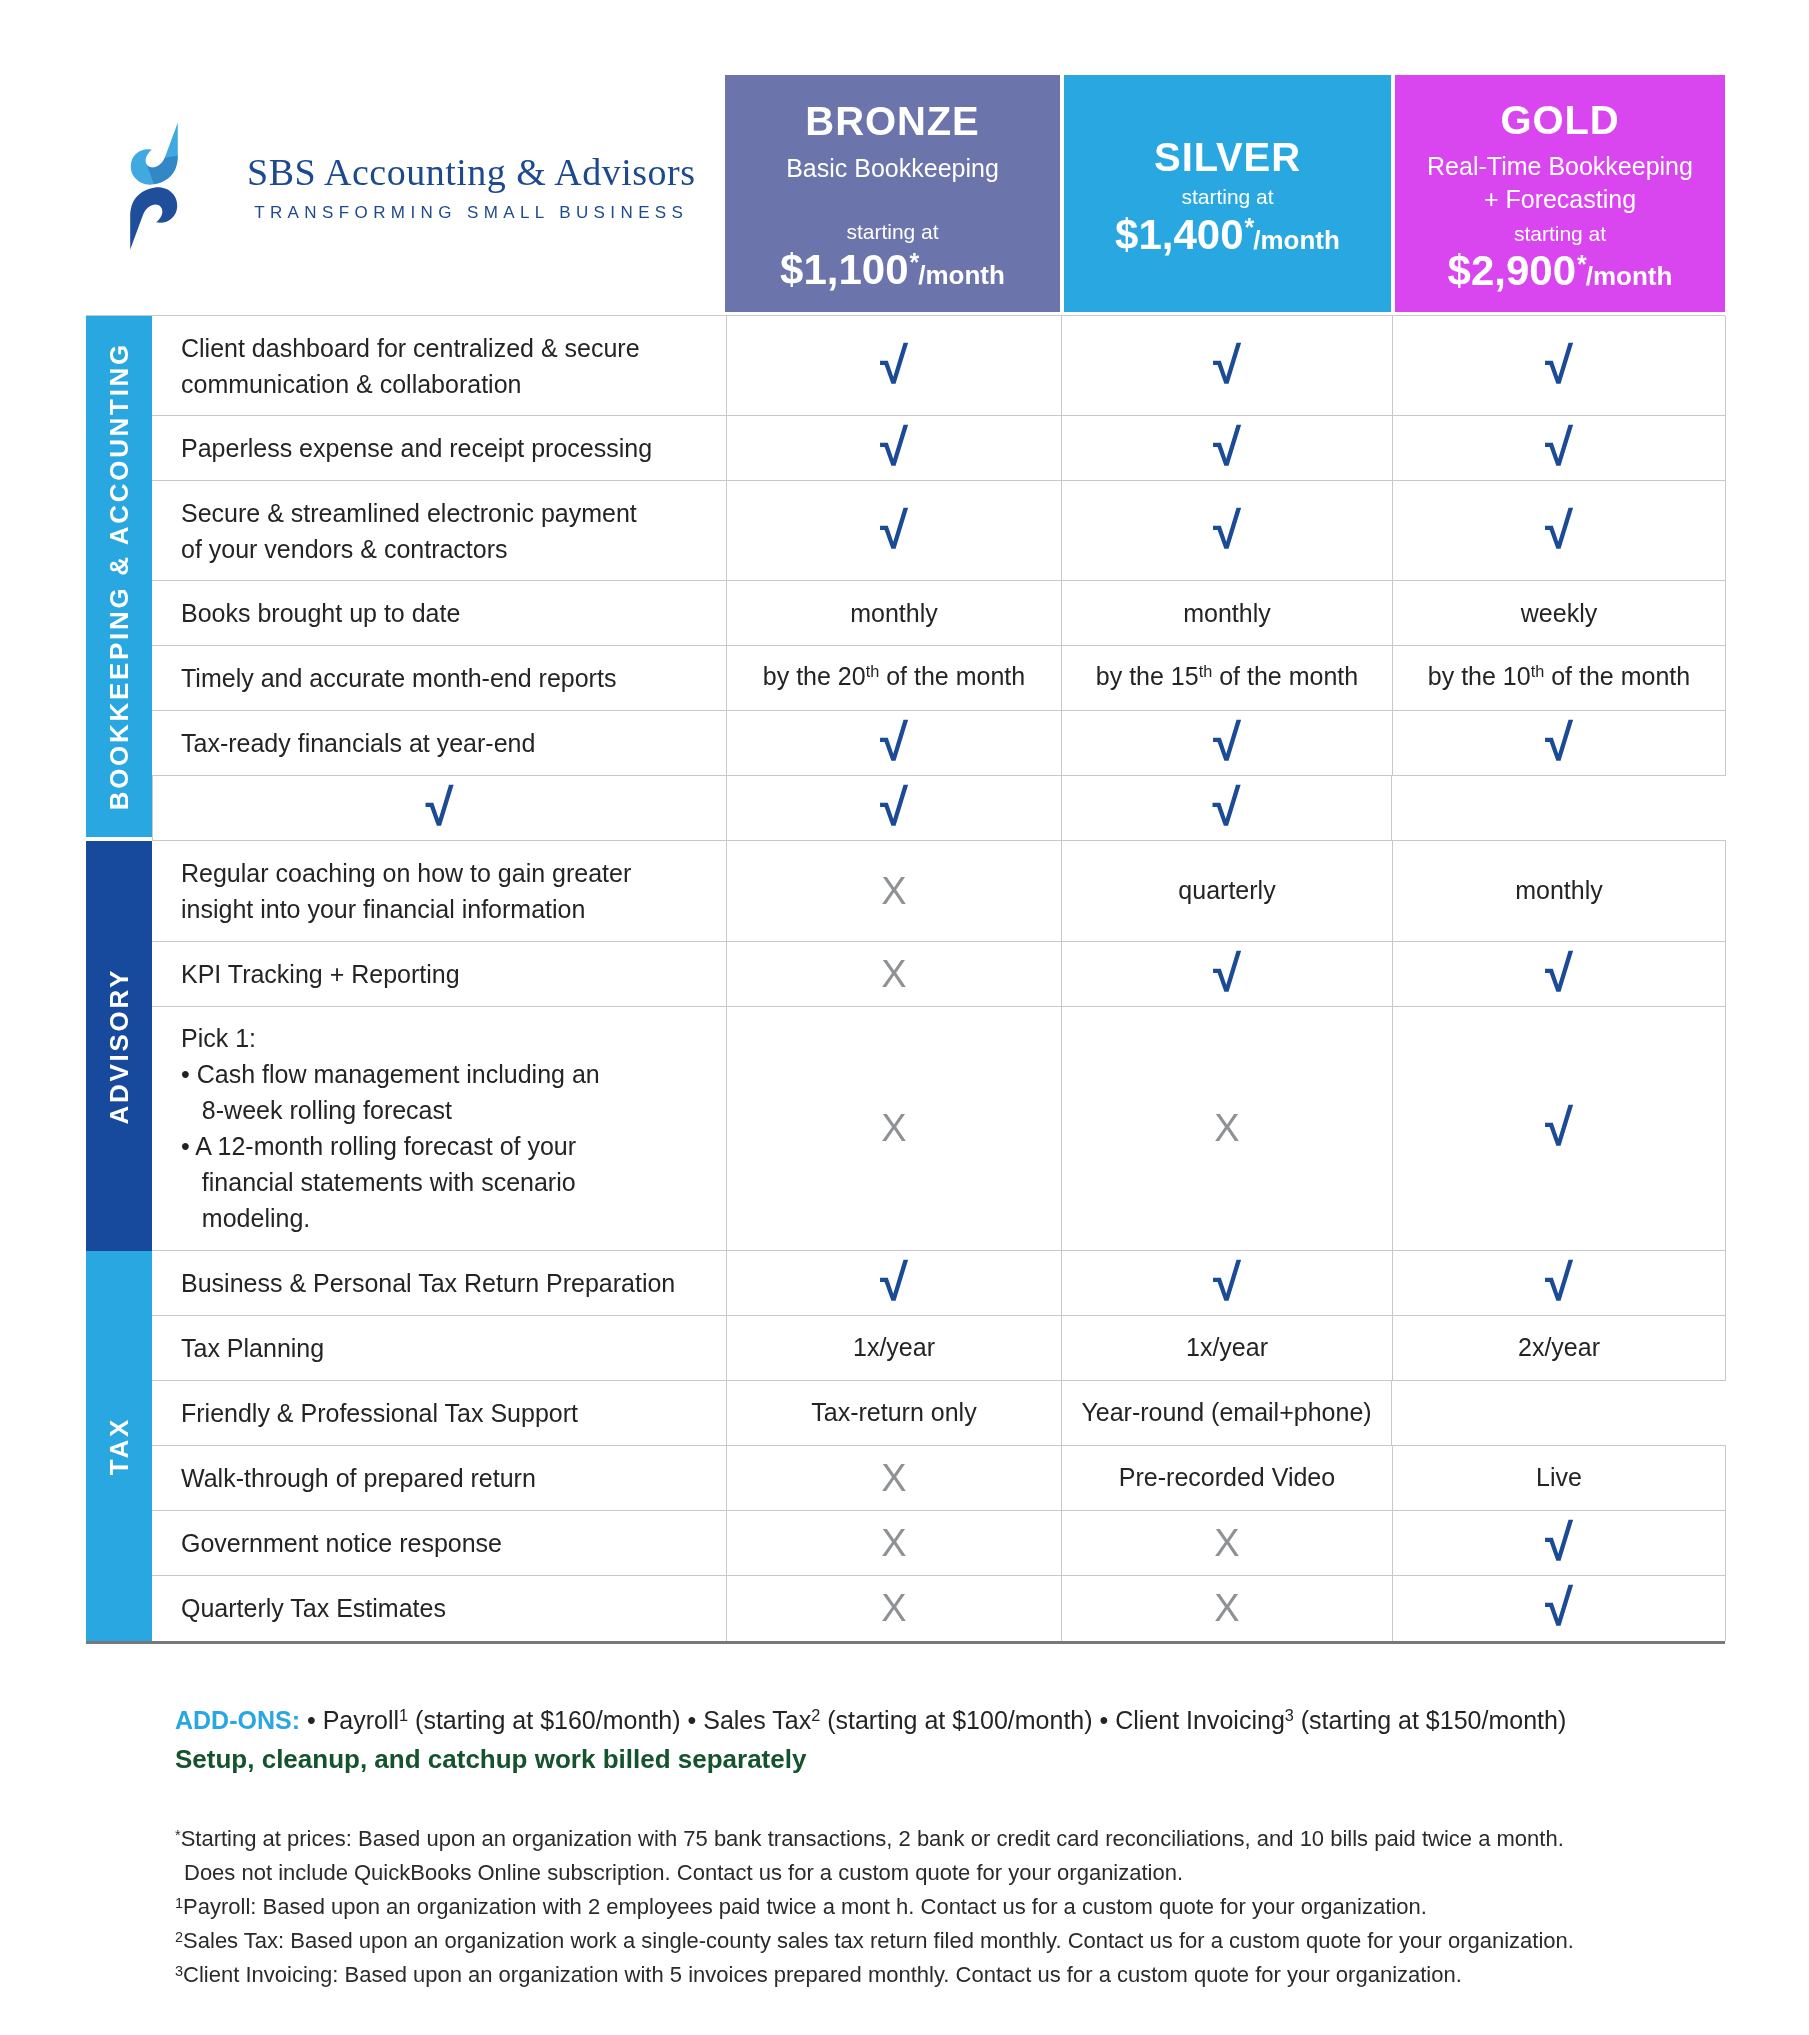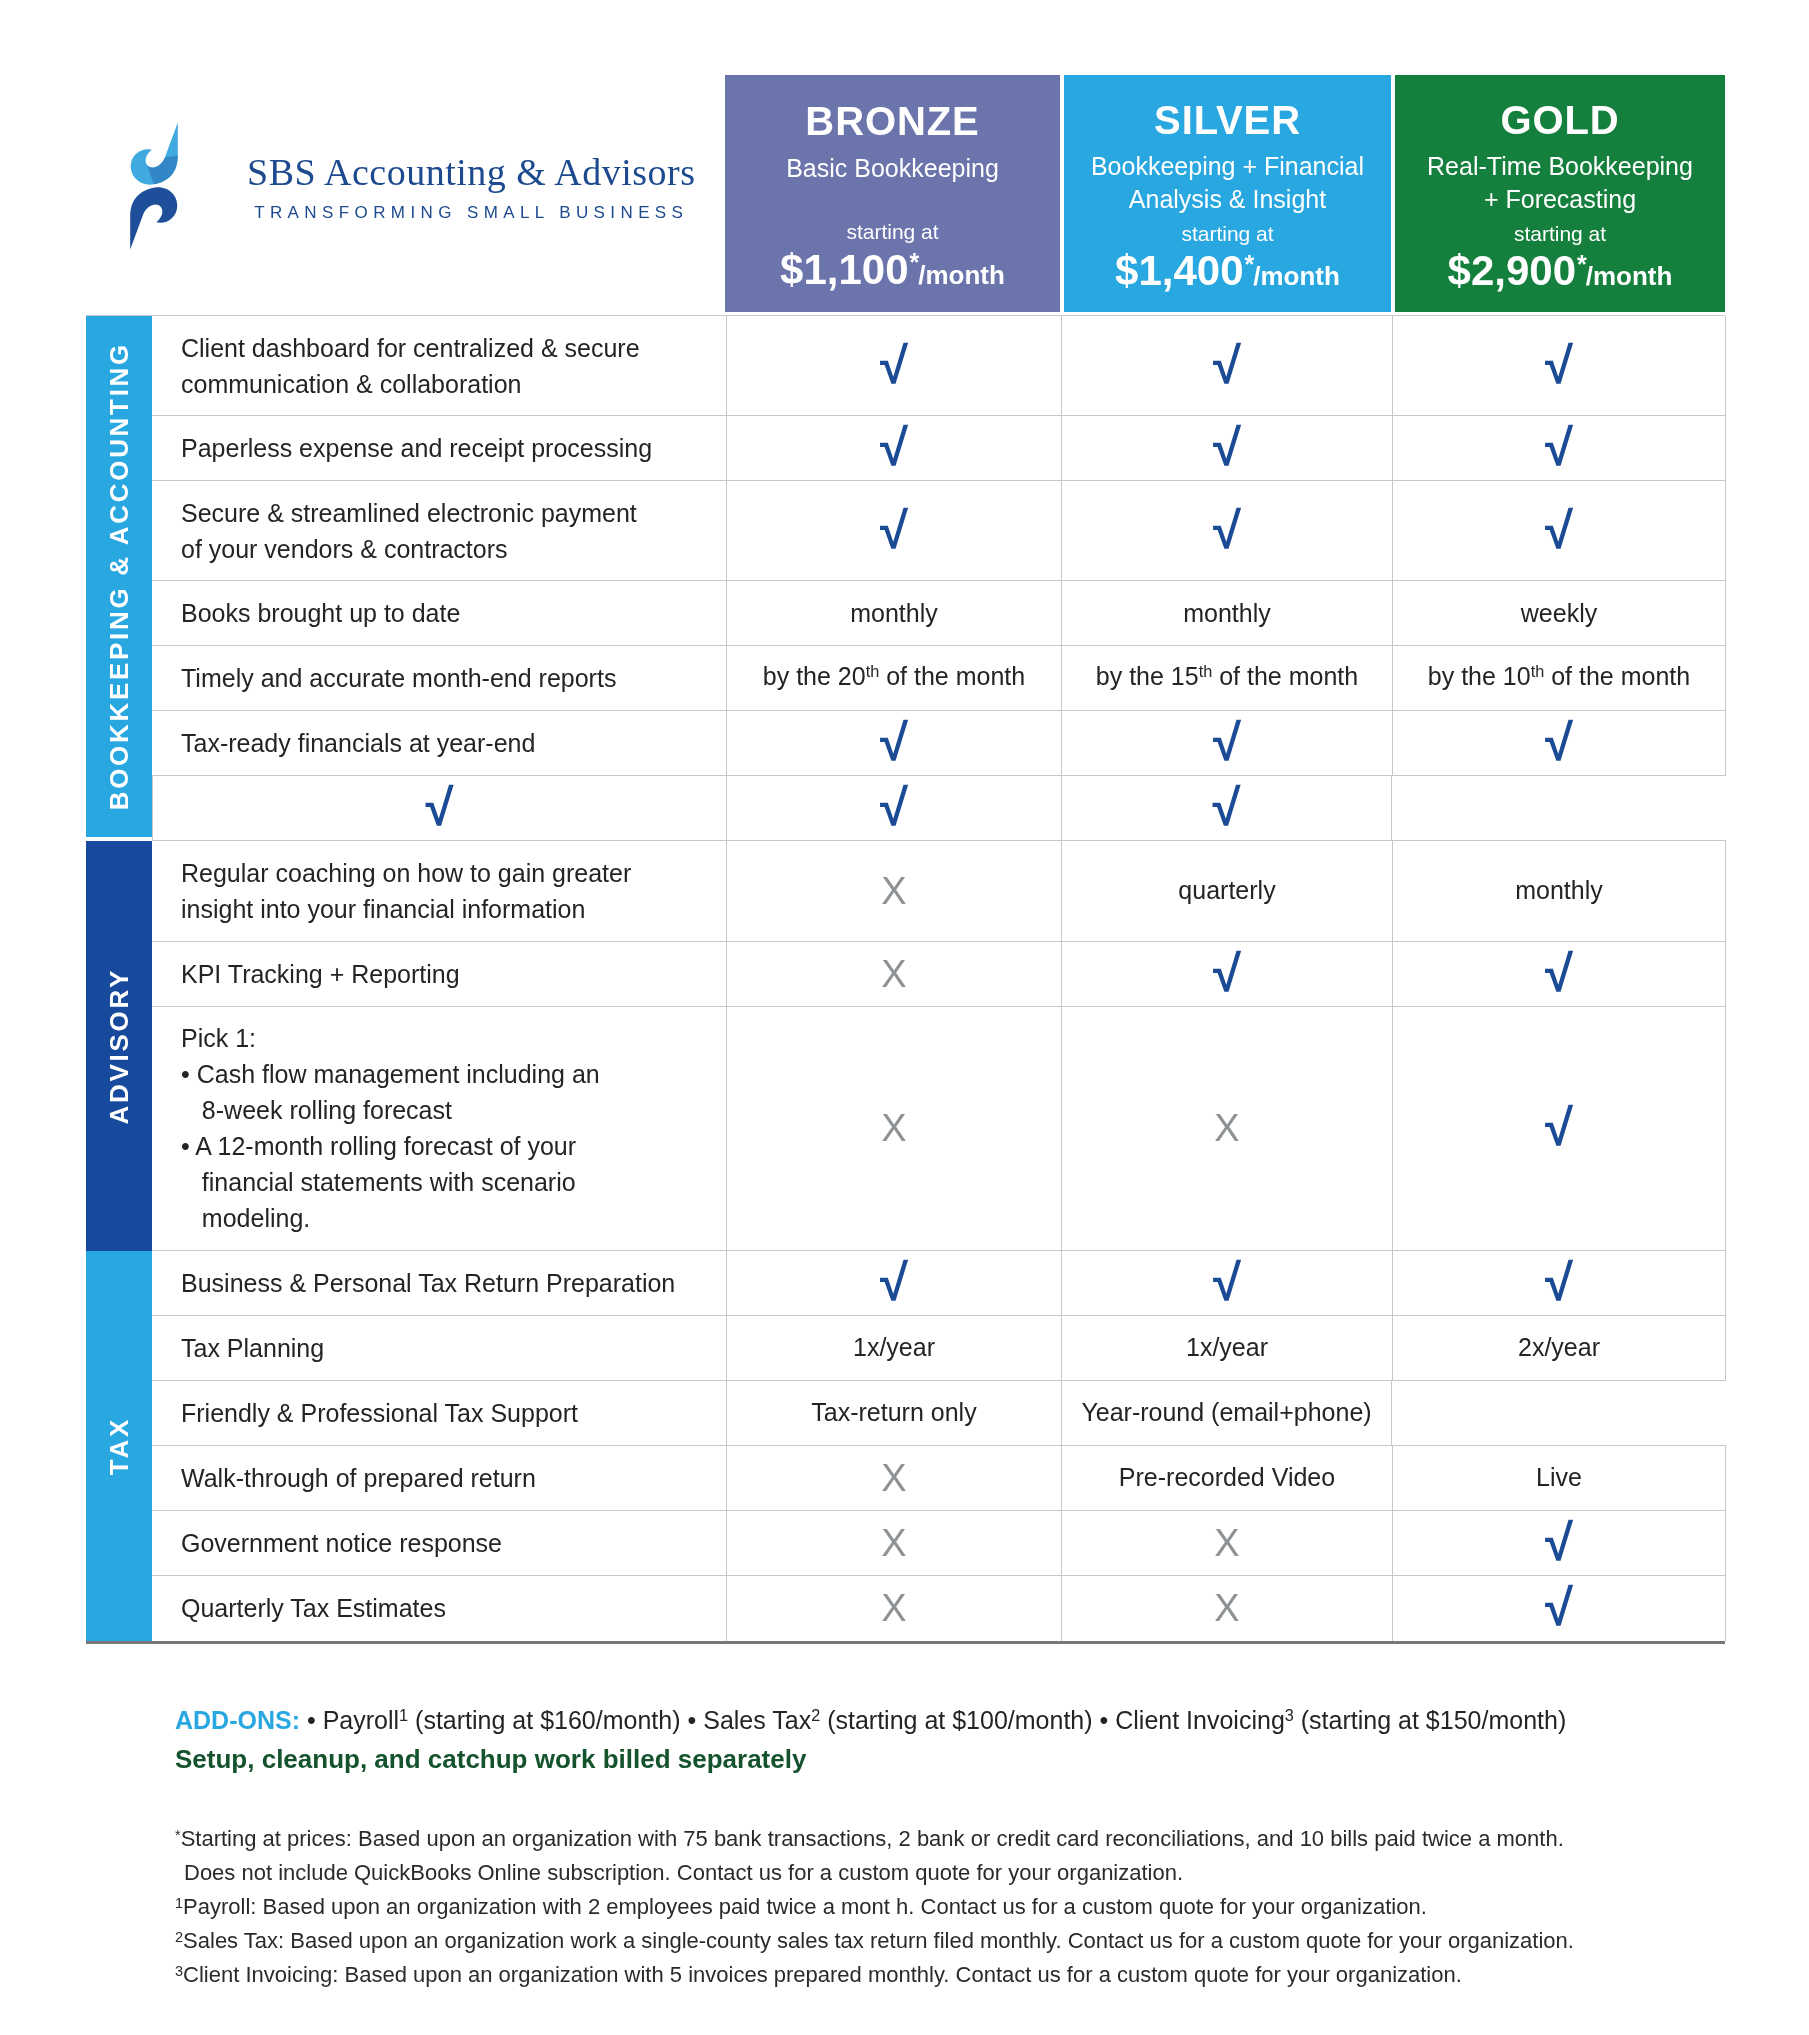--- a/index.html
+++ b/index.html
@@ -71,26 +71,24 @@
 
   <div class="tiers-row">
     <div class="tier" style="background: rgb(107, 116, 171);">
       <div class="tier-name">BRONZE</div>
       <div class="tier-sub">Basic Bookkeeping</div>
       <div class="tier-start">starting at</div>
       <div class="tier-price"><span>$1,100</span><span class="price-sup">*</span><span class="price-unit">/month</span></div>
     </div>
     <div class="tier" style="background: rgb(41, 167, 224);">
       <div class="tier-name">SILVER</div>
-      <div class="tier-sub">Bookkeeping + Financial
-Analysis &amp; Insight</div>
       <div class="tier-start">starting at</div>
       <div class="tier-price"><span>$1,400</span><span class="price-sup">*</span><span class="price-unit">/month</span></div>
     </div>
-    <div class="tier" style="background: #15803d;">
+    <div class="tier" style="background: #d946ef;">
       <div class="tier-name">GOLD</div>
       <div class="tier-sub">Real-Time Bookkeeping
 + Forecasting</div>
       <div class="tier-start">starting at</div>
       <div class="tier-price"><span>$2,900</span><span class="price-sup">*</span><span class="price-unit">/month</span></div>
     </div>
   </div>
 
   <div class="comparison">
       <div class="section section-gap">

